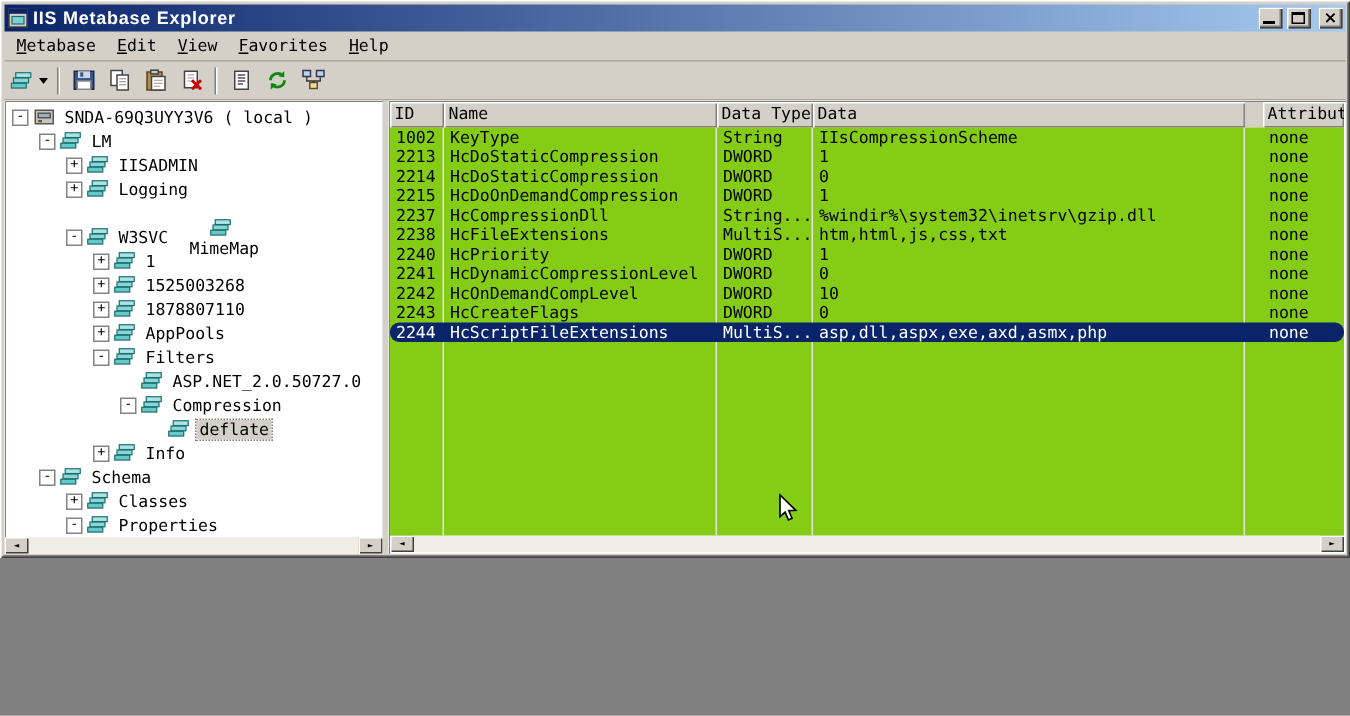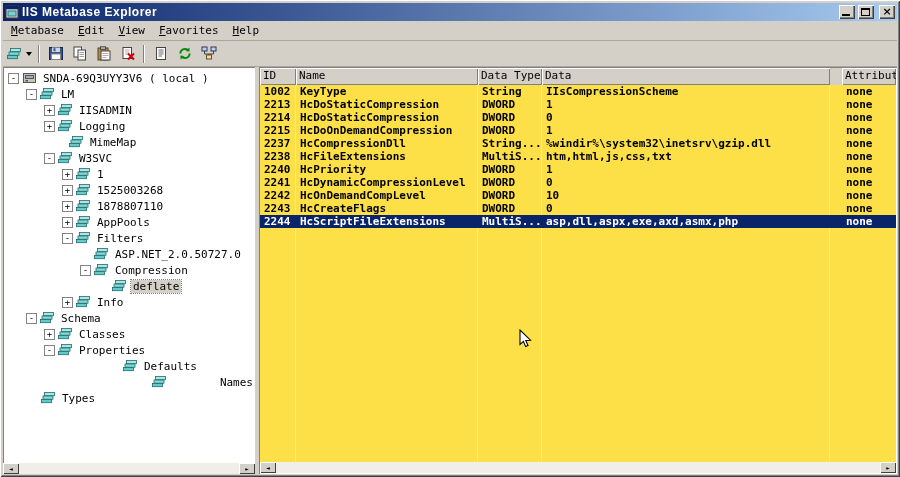--- a/index.html
+++ b/index.html
@@ -2,21 +2,21 @@
 <html style="--chrome: #d4d0c8; --t1: #0a246a; --t2: #a6caf0; --sel: #0a246a;"><head>
 <meta charset="utf-8">
 <style>
   :root{
     --chrome:#d4d0c8; --t1:#0a246a; --t2:#a6caf0; --sel:#0a246a;
   }
   *{margin:0;padding:0;box-sizing:border-box;}
   html,body{width:900px;height:477px;overflow:hidden;}
   body{font-family:"DejaVu Sans Mono",monospace;font-size:11px;background:#808080;}
 
-  .window{position:relative;width:900px;height:477px;background:var(--chrome);
+  .window{position:relative;width:900px;height:372px;background:var(--chrome);
     padding:3px;display:flex;flex-direction:column;
     box-shadow:inset 1px 1px 0 #ffffff, inset -1px -1px 0 #404040, inset 2px 2px 0 #d4d0c8, inset -2px -2px 0 #808080;}
 
   
   .titlebar{height:18px;flex:none;display:flex;align-items:center;gap:3px;
     background:linear-gradient(90deg,var(--t1),var(--t2));padding:1px 2px;}
   .app-ic{width:14px;height:14px;flex:none;display:flex;align-items:center;}
   .title-text{flex:1;color:#fff;font-family:"Liberation Sans",sans-serif;
     font-weight:bold;font-size:12px;letter-spacing:.5px;white-space:nowrap;overflow:hidden;line-height:16px;}
   .win-btn{position:relative;width:16px;height:14px;flex:none;background:var(--chrome);
@@ -56,24 +56,24 @@
   .node-label{padding:0 2px;line-height:13px;}
   .tree-sel{background:#d4d0c8;outline:1px dotted #808080;}
 
   .splitter{width:4px;flex:none;background:var(--chrome);cursor:ew-resize;}
 
   .list-pane{flex:1;min-width:0;background:#fff;display:flex;flex-direction:column;
     box-shadow:inset 1px 1px 0 #808080, inset -1px -1px 0 #fff;padding:1px;}
   .list-header{height:17px;flex:none;display:flex;background:var(--chrome);}
   .hcell{flex:none;background:var(--chrome);padding:1px 3px;white-space:nowrap;overflow:hidden;
     box-shadow:inset 1px 1px 0 #fff, inset -1px -1px 0 #808080;cursor:default;}
-  .list-body{flex:1;position:relative;overflow:hidden;background:#fde047;font-weight:bold;}
+  .list-body{flex:1;position:relative;overflow:hidden;background:#84cc16;}
   .lrow{position:relative;display:flex;height:13px;line-height:13px;white-space:nowrap;cursor:default;}
   .cell{flex:none;padding:0 4px;overflow:hidden;}
-  .lrow.sel{background:var(--sel);color:#fff;}
+  .lrow.sel{background:var(--sel);color:#fff;border-radius:6px;}
   .vline{position:absolute;top:0;bottom:0;width:1px;background:#e7e4dc;}
   .colw0{width:36px;} .colw1{width:182px;} .colw2{width:64px;} .colw3{width:288px;} .colw4{flex:1;min-width:0;margin-left:12px;}
 
   
   .sb-x{height:11px;flex:none;display:flex;background:#f0eee6;}
   .sb-btn{width:16px;height:11px;flex:none;background:var(--chrome);
     box-shadow:inset 1px 1px 0 #fff, inset -1px -1px 0 #404040;
     display:flex;align-items:center;justify-content:center;font-size:6px;line-height:1;color:#000;cursor:default;}
   .sb-track{flex:1;}
 
@@ -244,21 +244,21 @@
               <svg width="15" height="14" viewBox="0 0 15 14">
                 <g stroke="#1a6e6e" stroke-width="0.8">
                   <rect x="3.5" y="1.5" width="10" height="3.2" fill="#aee4e4"></rect>
                   <rect x="2" y="5" width="10" height="3.2" fill="#8ad6d6"></rect>
                   <rect x="0.5" y="8.5" width="10" height="3.2" fill="#66c8c8"></rect>
                 </g>
               </svg>
             </div>
             <div class="node-label">Logging</div>
           </div>
-          <div class="tree-row" style="padding-left: 51px;">
+          <div class="tree-row" style="padding-left: 40px; flex-direction: column;">
             <div class="expander exp-hidden"></div>
             <div class="node-ic">
               <svg width="15" height="14" viewBox="0 0 15 14">
                 <g stroke="#1a6e6e" stroke-width="0.8">
                   <rect x="3.5" y="1.5" width="10" height="3.2" fill="#aee4e4"></rect>
                   <rect x="2" y="5" width="10" height="3.2" fill="#8ad6d6"></rect>
                   <rect x="0.5" y="8.5" width="10" height="3.2" fill="#66c8c8"></rect>
                 </g>
               </svg>
             </div>

